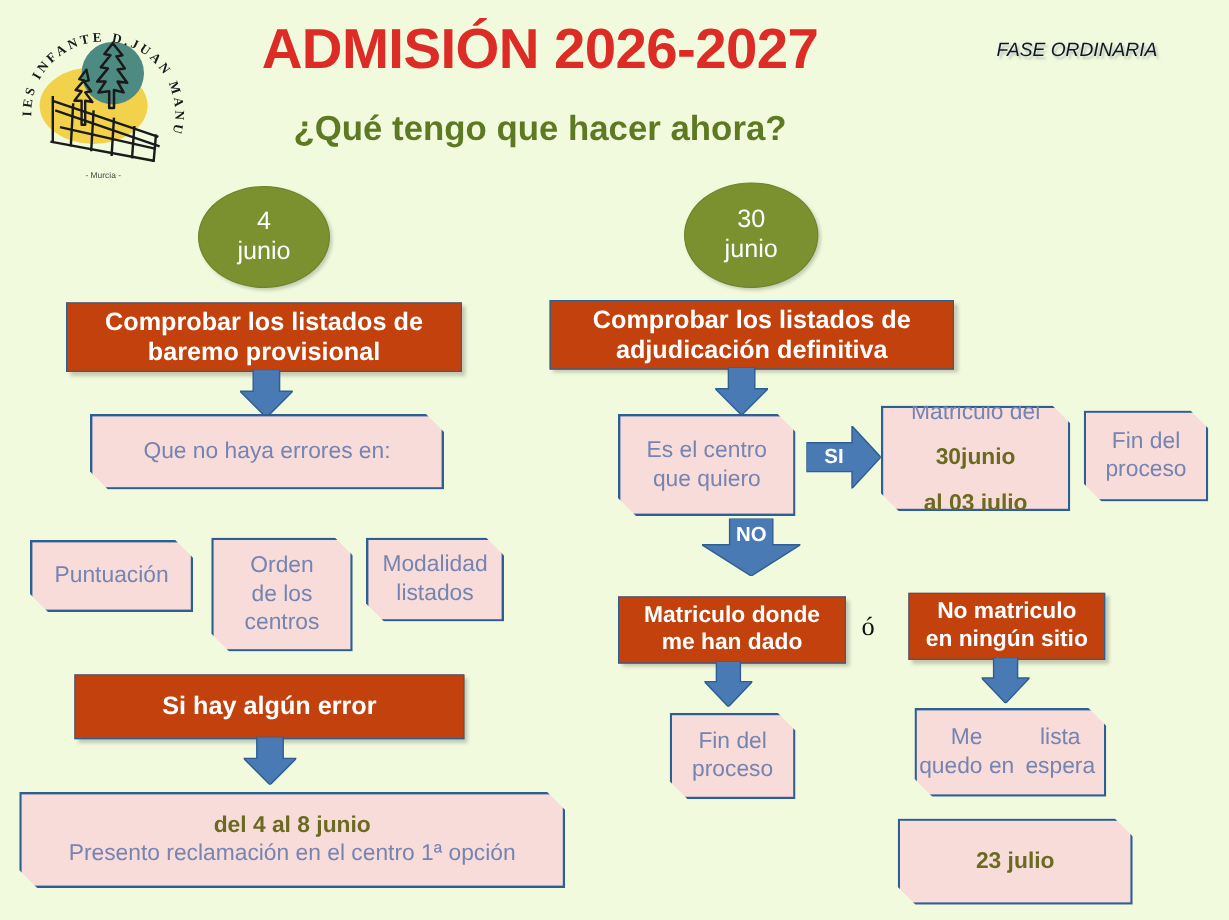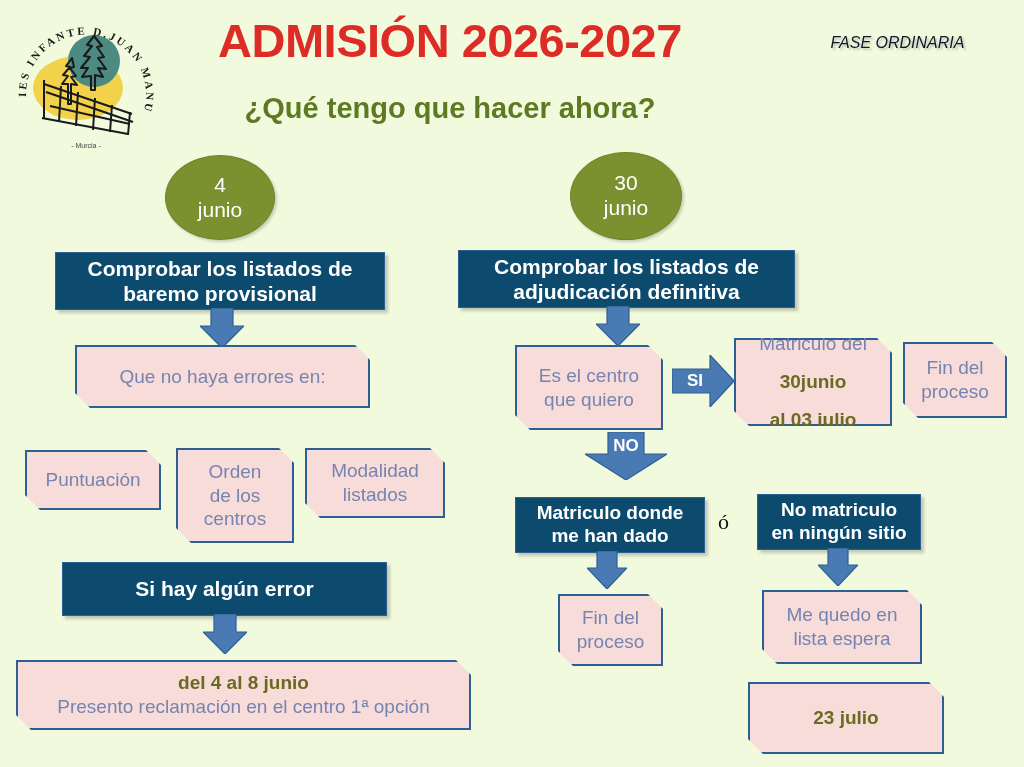--- a/index.html
+++ b/index.html
@@ -43,21 +43,21 @@
         align-items:center;justify-content:center;text-align:center;}
 
   .ellipse{
     border-radius:50%;
     background:#7b9130;border:1px solid #6f8429;
     color:#ffffff;font-size:21px;line-height:1.18;
     box-shadow:2px 2px 3px rgba(0,0,0,.18);
   }
 
   .bluebox{
-    background:#0c4a6e;border:1px solid #2e5f92;
+    background:#c2410c;border:1px solid #2e5f92;
     color:#ffffff;font-size:21px;font-weight:bold;line-height:1.2;
     box-shadow:3px 3px 3px rgba(0,0,0,.20);
   }
 
   .pinkbox{
     background:#f8dcda;
     color:#7684b0;font-size:19px;line-height:1.25;
     border:2px solid #2e5f92;
     clip-path:polygon(0 0, calc(100% - 15px) 0, 100% 15px, 100% 100%, 15px 100%, 0 calc(100% - 15px));
     filter:drop-shadow(3px 3px 2px rgba(0,0,0,.22));
@@ -143,36 +143,36 @@
   <div class="node pinkbox" style="left:25px;top:450px;width:136px;height:60px;flex-direction:column;">
     <span>Puntuación</span>
   </div>
 
   <div class="node pinkbox" style="left:176px;top:448px;width:118px;height:95px;flex-direction:column;">
     <span>Orden</span>
     <span>de los</span>
     <span>centros</span>
   </div>
 
-  <div class="node pinkbox" style="left:305px;top:448px;width:140px;height:70px;flex-direction:column;">
+  <div class="node pinkbox" style="left:305px;top:448px;width:115px;height:70px;flex-direction:column;">
     <span>Modalidad</span>
     <span>listados</span>
   </div>
 
   <div class="node bluebox" style="left:62px;top:562px;width:325px;height:54px;">
     <span>Si hay algún error</span>
   </div>
 
   <div class="arrow-down" style="left:203px;top:614px;width:44px;height:40px;">
     <svg viewBox="0 0 44 40" width="44" height="40">
       <polygon points="11,0 33,0 33,18 44,18 22,40 0,18 11,18" fill="#4a7ab4" stroke="#2e5f92" stroke-width="1.2"></polygon>
     </svg>
   </div>
 
-  <div class="node pinkbox" style="left:16px;top:660px;width:455px;height:70px;flex-direction:column;">
+  <div class="node pinkbox" style="left:16px;top:660px;width:455px;height:80px;flex-direction:column;">
     <span class="olive">del 4 al 8 junio</span>
     <span>Presento reclamación en el centro 1ª opción</span>
   </div>
 
   <div class="node ellipse" style="left:570px;top:152px;width:112px;height:88px;flex-direction:column;">
     <span>30</span>
     <span>junio</span>
   </div>
 
   <div class="node bluebox" style="left:458px;top:250px;width:337px;height:58px;flex-direction:column;">
@@ -238,21 +238,21 @@
     <svg viewBox="0 0 40 38" width="40" height="38">
       <polygon points="10,0 30,0 30,17 40,17 20,38 0,17 10,17" fill="#4a7ab4" stroke="#2e5f92" stroke-width="1.2"></polygon>
     </svg>
   </div>
 
   <div class="node pinkbox" style="left:558px;top:594px;width:105px;height:72px;flex-direction:column;">
     <span>Fin del</span>
     <span>proceso</span>
   </div>
 
-  <div class="node pinkbox" style="left:762px;top:590px;width:160px;height:74px;flex-direction:column;">
+  <div class="node pinkbox" style="left:762px;top:590px;width:160px;height:74px;flex-direction:row;">
     <span>Me quedo en</span>
     <span>lista espera</span>
   </div>
 
   <div class="node pinkbox" style="left:748px;top:682px;width:196px;height:72px;flex-direction:column;">
     <span class="olive">23 julio</span>
   </div>
 
 </div>
 

